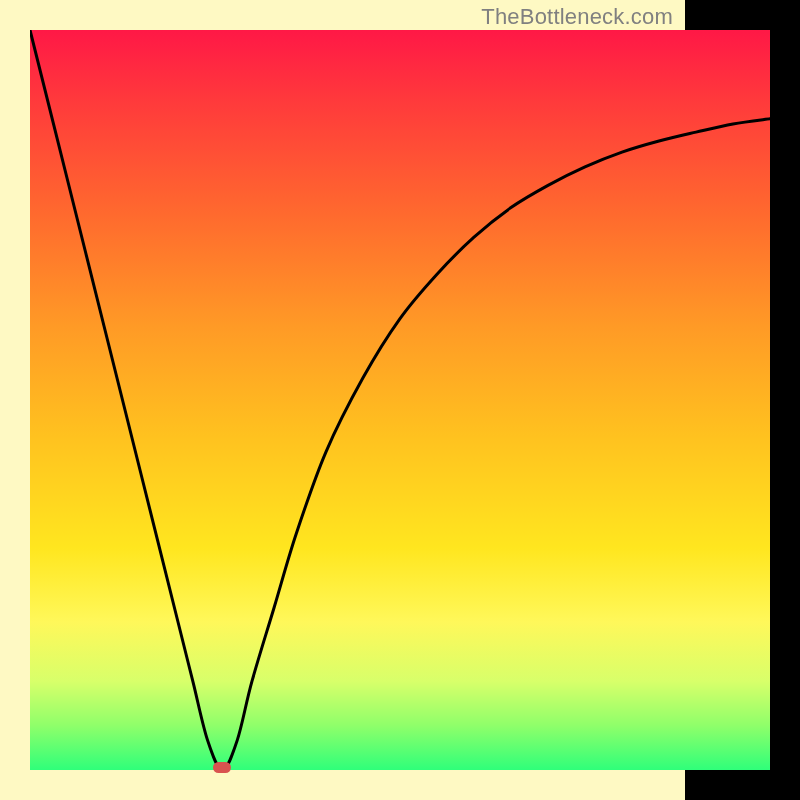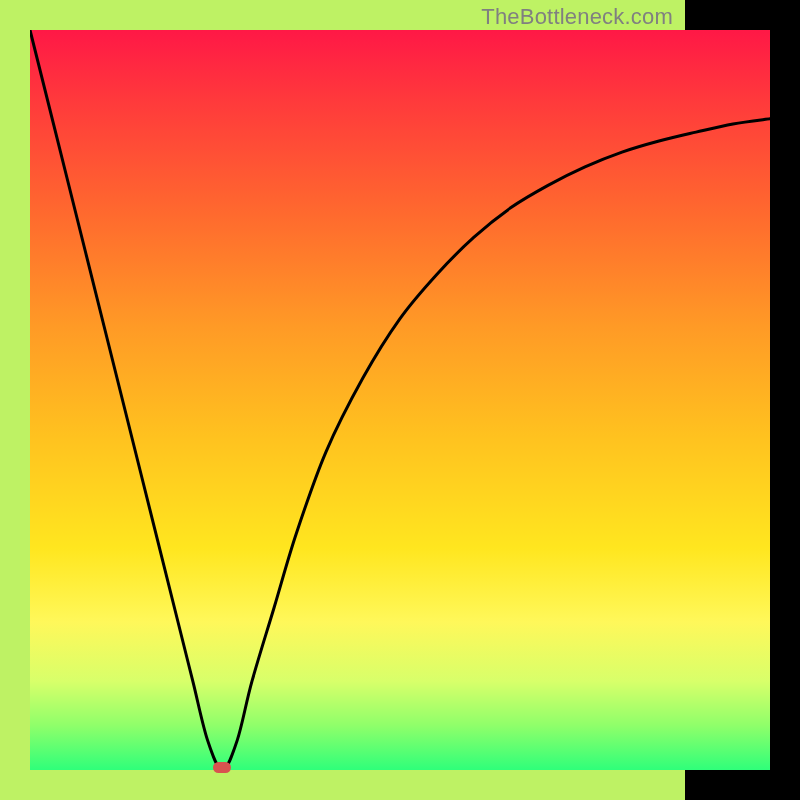--- a/index.html
+++ b/index.html
@@ -10,21 +10,21 @@
     background: #000;
     overflow: hidden;
     font-family: Arial, Helvetica, sans-serif;
   }
   .frame {
     position: absolute;
     top: 0;
     left: 0;
     width: 685px;
     height: 800px;
-    background: #bef264;
+    background: #fef9c3;
   }
   .plot-area {
     position: absolute;
     top: 30px;
     left: 30px;
     width: 740px;
     height: 740px;
     background: linear-gradient(to bottom,
       #ff1846 0%,
       #ff3b3b 10%,

